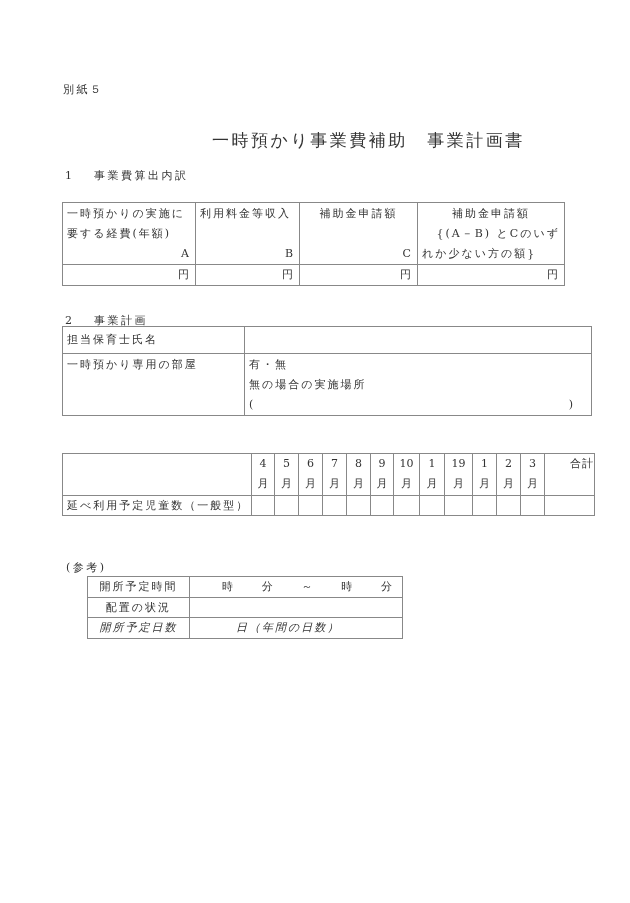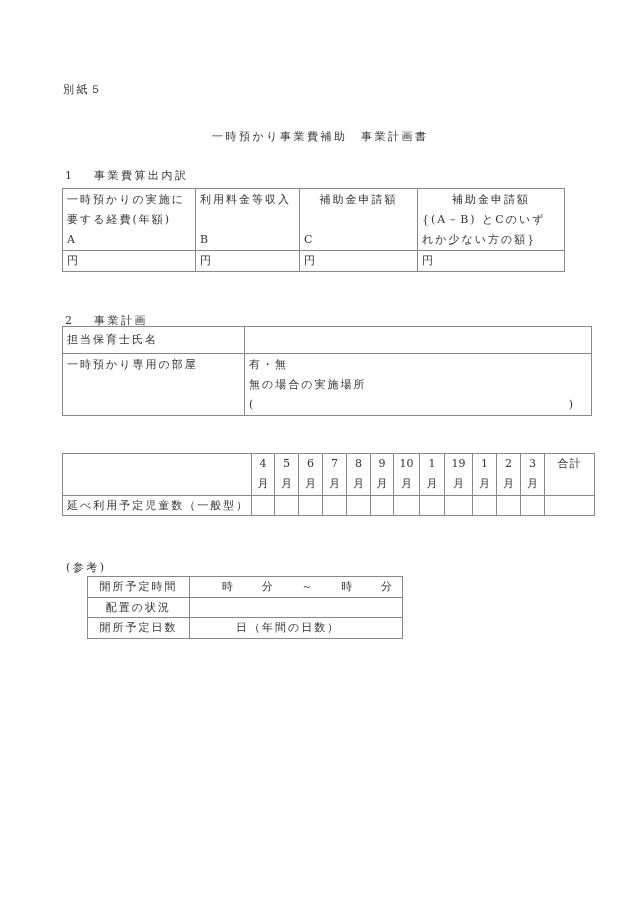--- a/index.html
+++ b/index.html
@@ -2,33 +2,33 @@
 <html><head>
 <meta charset="utf-8">
 <style>
   html, body { margin:0; padding:0; background:#ffffff; }
   body { width:630px; height:903px; position:relative; overflow:hidden;
          font-family:"DejaVu Serif","Liberation Serif",serif; color:#333; font-size:11px; }
   .abs { position:absolute; }
   .ltr { letter-spacing:2.5px; white-space:nowrap; }
   table { border-collapse:collapse; position:absolute; table-layout:fixed; }
   td { border:1px solid #888; padding:0 4px; vertical-align:top; font-size:11px; letter-spacing:2px; white-space:nowrap; line-height:20px; }
-  .r { }
+  .r { text-align:right; }
   .c { text-align:center; }
   .mcell { text-align:center; padding:0; letter-spacing:0; line-height:20px; }
   .ecell { padding:0; }
 </style>
 </head>
 <body>
 
 <div class="abs ltr" style="left:63px;top:82px;font-size:11px;text-align:right;">別紙５</div>
-<div class="abs ltr" style="left:212px;top:129px;font-size:11px;text-align:right;">一時預かり事業費補助　事業計画書</div>
+<div class="abs ltr" style="left:212px;top:129px;font-size:17px;text-align:right;">一時預かり事業費補助　事業計画書</div>
 
 <div class="abs ltr" style="left:65px;top:168px;">1　 事業費算出内訳</div>
-<table style="left:62px;top:188px;width:502px;">
+<table style="left:62px;top:202px;width:502px;">
   <colgroup>
       <col style="width:133px">
       <col style="width:104px">
       <col style="width:118px">
       <col style="width:147px">
     </colgroup>
   <tbody>
       <tr style="height:60px;">
     <td style="padding-top:1px;">
       <div>一時預かりの実施に</div>
@@ -146,21 +146,21 @@
           <div>月</div>
         </td>
     <td class="mcell">
           <div>2</div>
           <div>月</div>
         </td>
     <td class="mcell">
           <div>3</div>
           <div>月</div>
         </td>
-    <td class="mcell" style="letter-spacing:1px;">合計</td>
+    <td class="mcell" style="letter-spacing:1px;text-align:right;">合計</td>
   </tr>
   <tr style="height:20px;">
     <td style="line-height:19px;">延べ利用予定児童数（一般型）</td>
     <td class="ecell"></td>
     <td class="ecell"></td>
     <td class="ecell"></td>
     <td class="ecell"></td>
     <td class="ecell"></td>
     <td class="ecell"></td>
     <td class="ecell"></td>
@@ -190,18 +190,18 @@
         <span>～</span>
         <span>時</span>
         <span>分</span>
       </div>
     </td>
   </tr>
   <tr style="height:20px;">
     <td class="c" style="line-height:19px;">配置の状況</td>
     <td></td>
   </tr>
-  <tr style="height:21px;">
+  <tr style="height:21px;font-style:italic;">
     <td class="c">開所予定日数</td>
     <td style="padding-left:46px;">日（年間の日数）</td>
   </tr>
 </tbody>
   </table>
 
 </body></html>

